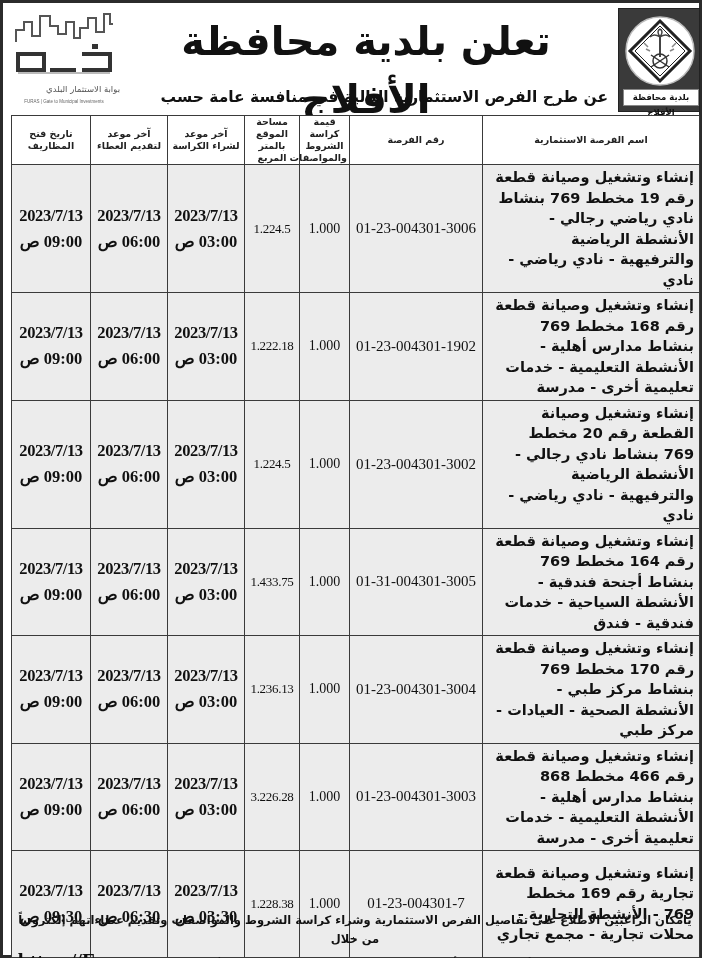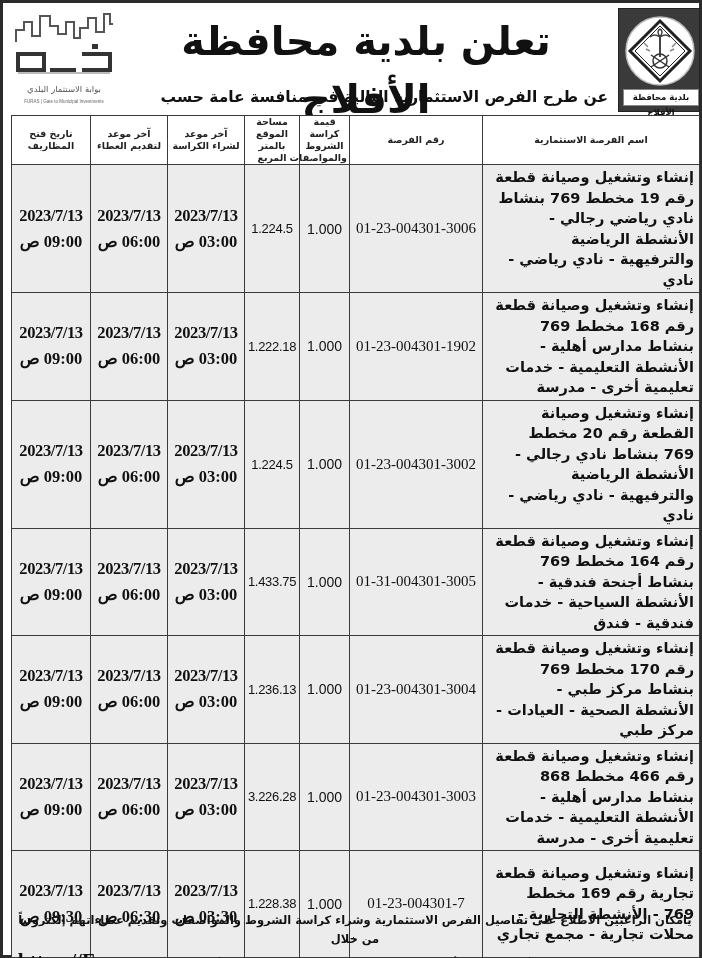--- a/index.html
+++ b/index.html
@@ -5,39 +5,39 @@
   * { box-sizing: border-box; margin: 0; padding: 0; }
   html, body { width: 702px; height: 958px; background: #fff; overflow: hidden; }
   body { font-family: "DejaVu Sans", sans-serif; color: #1a1a1a; position: relative; }
   .frame { position: absolute; left: 0; top: 0; width: 702px; height: 958px; border: 3px solid #2b2b2b; background: #fff; }
 
   
   .header { position: absolute; left: 3px; top: 3px; width: 696px; height: 105px; }
   .furas-logo { position: absolute; left: 2px; top: 2px; width: 112px; height: 100px; }
   .furas-logo .skyline { position: absolute; left: 6px; top: 4px; width: 100px; height: 32px; }
   .furas-logo .brand { position: absolute; left: 6px; top: 36px; width: 100px; height: 30px; }
-  .furas-logo .ar-sub { position: absolute; left: 0; top: 76px; width: 112px; text-align: center; font-size: 8.5px; color: #555; font-family: "DejaVu Sans", sans-serif; direction: rtl; }
+  .furas-logo .ar-sub { position: absolute; left: 0; top: 76px; width: 112px; font-size: 8.5px; color: #555; font-family: "DejaVu Sans", sans-serif; direction: rtl; }
   .furas-logo .en-sub { position: absolute; left: 0; top: 91px; width: 112px; text-align: center; font-size: 4.5px; color: #666; font-family: "Liberation Sans", sans-serif; }
 
   .title { position: absolute; left: 120px; top: 6px; width: 480px; text-align: center; font-family: "DejaVu Sans", sans-serif; font-weight: bold; font-size: 40px; line-height: 58px; direction: rtl; letter-spacing: 0px; color: #111; }
   .subtitle { position: absolute; left: 112px; top: 78px; width: 490px; text-align: right; font-family: "DejaVu Sans", sans-serif; font-weight: bold; font-size: 15.5px; line-height: 26px; direction: rtl; color: #111; }
 
   .muni-logo { position: absolute; right: 2px; top: 2px; width: 82px; height: 104px; background: #3a3a3a; border: 1px solid #222; }
   .muni-logo .emblem { position: absolute; left: 5px; top: 6px; width: 72px; height: 72px; }
   .muni-logo .label { position: absolute; left: 4px; bottom: 5px; width: 76px; height: 17px; background: #fff; border: 1px solid #888; font-size: 8.5px; font-weight: bold; text-align: center; line-height: 15px; direction: rtl; color: #111; }
 
   
   .table-wrap { position: absolute; left: 8px; top: 112px; width: 688px; }
   table { border-collapse: collapse; width: 688px; table-layout: fixed; direction: rtl; }
   th, td { border: 1.5px solid #3a3a3a; }
   th { background: #fff; font-size: 9.5px; font-weight: bold; text-align: center; vertical-align: middle; line-height: 12px; height: 48px; color: #222; padding: 0 2px; }
   td { background: #ececec; vertical-align: middle; text-align: center; height: 106.5px; }
   td.desc { text-align: right; font-weight: bold; font-size: 14.5px; line-height: 20.5px; padding: 2px 5px 2px 12px; direction: rtl; color: #111; }
   td.code { font-family: "Liberation Serif", serif; font-size: 15px; direction: ltr; color: #111; }
-  td.price, td.area { font-family: Liberation Sans, sans-serif; font-size: 14px; direction: ltr; color: #111; }
+  td.price, td.area { font-family: Liberation Serif, serif; font-size: 14px; direction: ltr; color: #111; }
   td.area { font-size: 13px; letter-spacing: -0.3px; }
   td.date { font-family: "Liberation Serif", serif; font-weight: bold; font-size: 16.5px; line-height: 26px; color: #111; padding: 0 1px; }
   td.date .d { display: block; direction: ltr; letter-spacing: -0.4px; }
   td.date .t { display: block; direction: rtl; }
 
   
   .footer { position: absolute; left: 8px; top: 908px; width: 688px; text-align: center; direction: rtl; font-weight: bold; color: #111; }
   .footer .l1 { font-size: 11.5px; line-height: 19px; }
   .footer .l2 { font-size: 11.5px; line-height: 24px; }
   .footer .url { font-family: "Liberation Serif", serif; font-size: 21px; font-weight: bold; direction: ltr; unicode-bidi: embed; }

